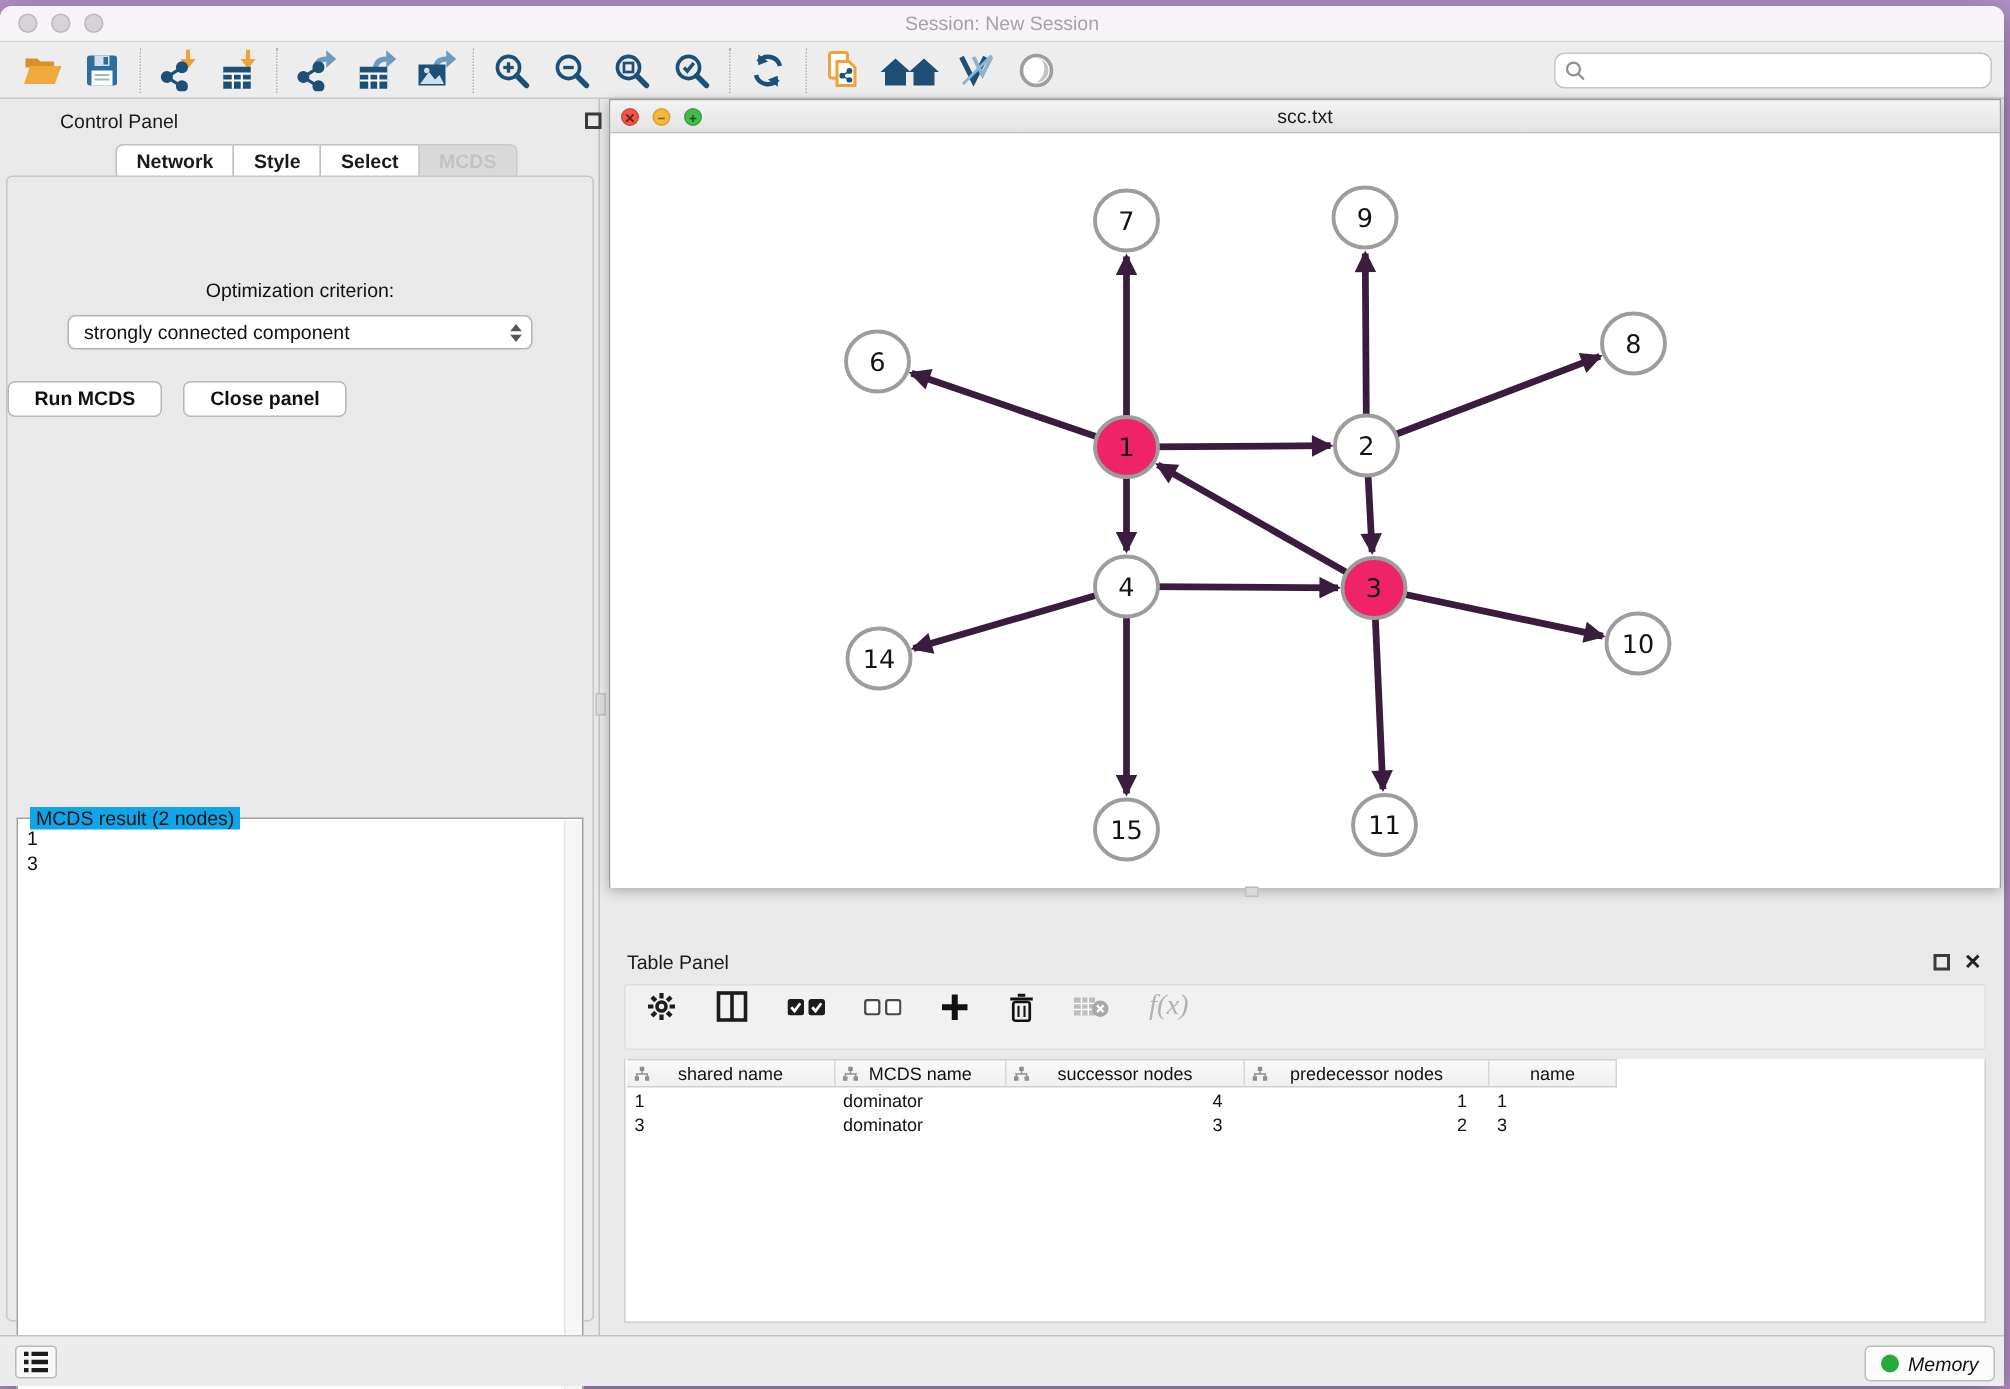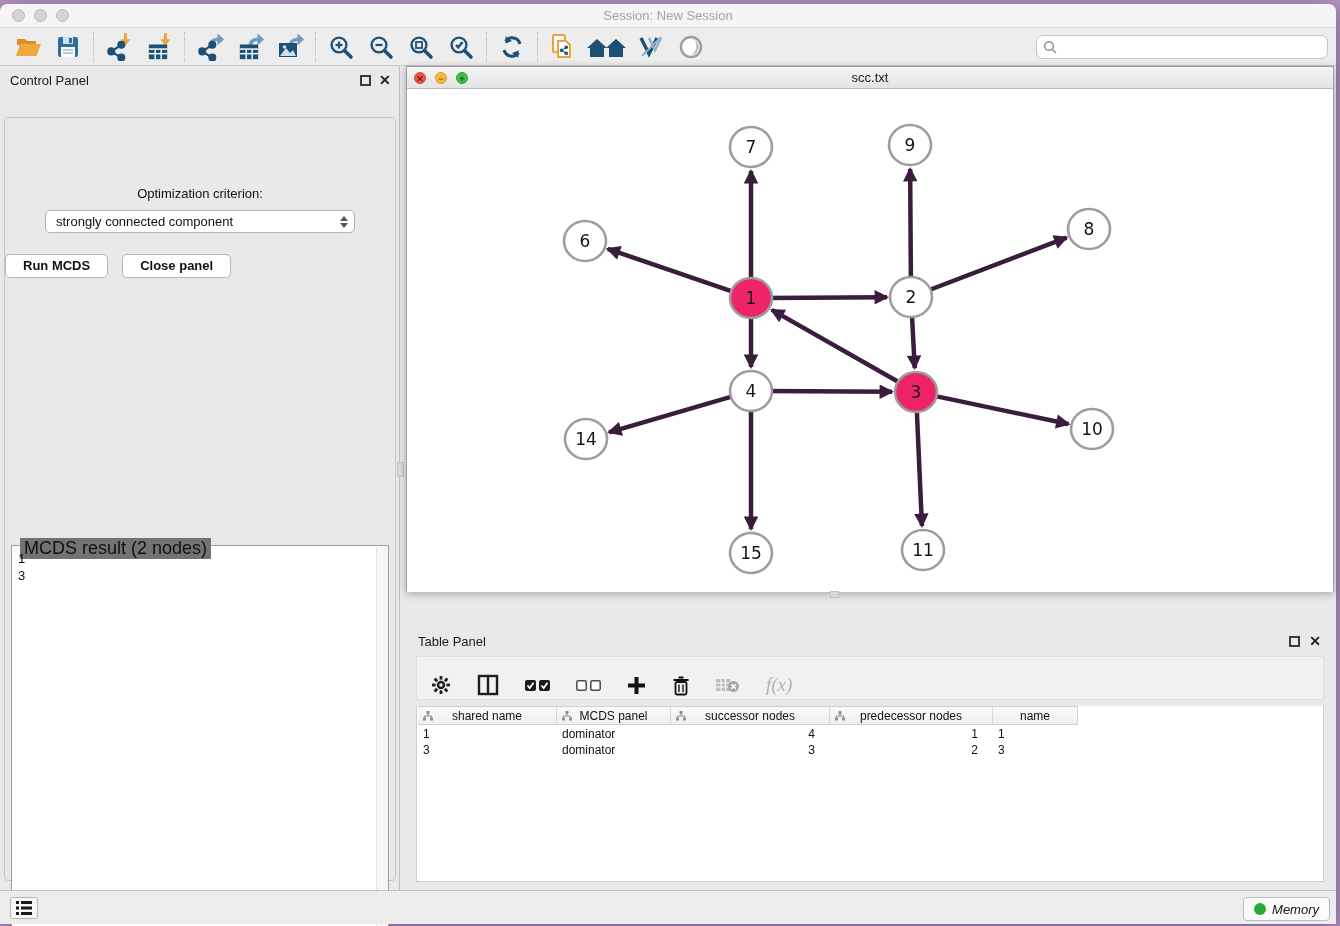--- a/index.html
+++ b/index.html
@@ -35,21 +35,21 @@
   .tb-btn { width:40px; height:32px; display:flex; align-items:center; justify-content:center; flex:0 0 auto; }
   .tb-sep { width:0; height:30px; border-left:1px dotted #b2b2b2; margin:0 5px; flex:0 0 auto; }
   .tb-search {
     margin-left:auto; width:292px; height:24px; background:#fff;
     border:1px solid #c5c5c5; border-radius:7px;
     display:flex; align-items:center; padding:0 6px; gap:4px;
   }
   .tb-search input { border:none; outline:none; flex:1; font-size:13px; background:transparent; }
   
   .control-panel { position:absolute; left:0; top:62px; width:400px; height:824px; border-right:1px solid #c2c2c2; }
-  .cp-header { position:relative; height:30px; }
+  .cp-header { position:relative; height:30px;margin-left:30px; }
   .cp-title { position:absolute; left:10px; top:7px; font-size:13px; color:#1a1a1a; }
   .panel-float { position:absolute; width:11px; height:11px; border:2px solid #3a3a3a; top:9px; }
   .panel-close { position:absolute; top:7px; font-size:14px; font-weight:bold; color:#222; line-height:14px; }
   .cp-header .panel-float { left:360px; }
   .cp-header .panel-close { left:379px; }
   .cp-tabs { position:absolute; left:78px; top:30px; display:flex; }
   .cp-tab {
     padding:3px 13px 4px; background:#fff; border:1px solid #bfbfbf;
     font-size:13px; font-weight:bold; color:#1a1a1a; margin-left:-1px; white-space:nowrap;
   }
@@ -71,22 +71,22 @@
   .push-btn {
     background:#fff; border:1px solid #b6b6b6; border-radius:5px;
     font-size:13px; font-weight:bold; color:#111; padding:3px 17px 4px;
     font-family:"Liberation Sans",sans-serif;
   }
   .result-group {
     position:absolute; left:6px; top:427px; width:378px; height:384px;
     border:1px solid #9e9e9e; background:#fff;
   }
   .result-title {
-    position:absolute; left:8px; top:-8px; background:#737373; padding:0 4px;
-    font-size:18px; color:#111; white-space:nowrap;
+    position:absolute; left:8px; top:-8px; background:#0ea5e9; padding:0 4px;
+    font-size:13px; color:#111; white-space:nowrap;
   }
   .result-text {
     position:absolute; left:0; top:2px; right:13px; bottom:0;
     font-size:13px; line-height:17px; color:#111; padding:2px 6px;
     white-space:pre; overflow:hidden;
   }
   .result-scroll { position:absolute; right:0; top:1px; bottom:1px; width:12px; background:#f6f6f6; border-left:1px solid #e2e2e2; }
   
   .net-window {
     position:absolute; left:406px; top:62px; width:928px; height:526px;
@@ -106,21 +106,21 @@
   .cp-grip { position:absolute; left:397px; top:458px; width:7px; height:15px; background:#dcdcdc; border:1px solid #c2c2c2; }
   
   .table-panel { position:absolute; left:406px; top:594px; width:928px; height:292px;margin-top:30px; }
   .tp-header { position:relative; height:24px; }
   .tp-title { position:absolute; left:12px; top:6px; font-size:13px; color:#1a1a1a; }
   .tp-header .panel-float { right:36px; top:8px; }
   .tp-header .panel-close { right:14px; top:6px; }
   .tp-toolbar {
     position:absolute; left:10px; top:28px; width:908px; height:44px;
     background:#f1f1f1; border:1px solid #dedede; border-radius:2px;
-    display:flex; align-items:flex-end; padding-left:14px; gap:26px;
+    display:flex; align-items:flex-start; padding-left:14px; gap:26px;
   }
   .tp-tool { display:flex; align-items:center; justify-content:center; height:28px; }
   .fx-label { font-family:"Liberation Serif",serif; font-style:italic; font-size:19px; color:#b2b2b2; }
   .tbl-body {
     position:absolute; left:10px; top:78px; width:908px; height:176px;
     background:#fff; border:1px solid #cfcfcf; border-top:none;
   }
   .tbl-head { position:absolute; left:12px; top:78px; display:flex; height:19px;
     border-top:1px solid #cfcfcf; border-bottom:1px solid #cfcfcf; background:linear-gradient(#fafafa,#efefef); }
   .th { display:flex; align-items:center; border-right:1px solid #d6d6d6; font-size:12px; color:#111;
@@ -324,20 +324,26 @@
       <input type="text" placeholder="" style="">
     </div>
   </div>
 
   <div class="control-panel">
     <div class="cp-header">
       <span class="cp-title">Control Panel</span>
       <span class="panel-float"></span>
       <span class="panel-close">✕</span>
     </div>
+    <div class="cp-tabs">
+        <div class="cp-tab">Network</div>
+        <div class="cp-tab">Style</div>
+        <div class="cp-tab">Select</div>
+        <div class="cp-tab selected">MCDS</div>
+      </div>
     <div class="cp-box">
       <div class="cp-opt-label">Optimization criterion:</div>
       <div class="cp-select">
         <span>strongly connected component</span>
         <span class="spin">
           <svg width="8" height="5" viewBox="0 0 8 5">
               <path d="M4 0 L8 5 H0 z" fill="#555"></path>
             </svg>
           <svg width="8" height="5" viewBox="0 0 8 5">
               <path d="M4 5 L0 0 H8 z" fill="#555"></path>
@@ -535,21 +541,21 @@
         </div>
         <div class="th" style="width: 114px;">
           <svg class="sorticon" width="10" height="10" viewBox="0 0 10 10">
             <g fill="#8e8e8e">
               <rect x="3.5" y="0" width="3" height="3"></rect>
               <rect x="0" y="6.5" width="3" height="3"></rect>
               <rect x="7" y="6.5" width="3" height="3"></rect>
             </g>
             <path d="M5 3 V5 M1.5 6.5 V5 H8.5 V6.5" stroke="#8e8e8e" stroke-width="1" fill="none"></path>
           </svg>
-          <span>MCDS panel</span>
+          <span>MCDS name</span>
         </div>
         <div class="th" style="width: 159px;">
           <svg class="sorticon" width="10" height="10" viewBox="0 0 10 10">
             <g fill="#8e8e8e">
               <rect x="3.5" y="0" width="3" height="3"></rect>
               <rect x="0" y="6.5" width="3" height="3"></rect>
               <rect x="7" y="6.5" width="3" height="3"></rect>
             </g>
             <path d="M5 3 V5 M1.5 6.5 V5 H8.5 V6.5" stroke="#8e8e8e" stroke-width="1" fill="none"></path>
           </svg>

